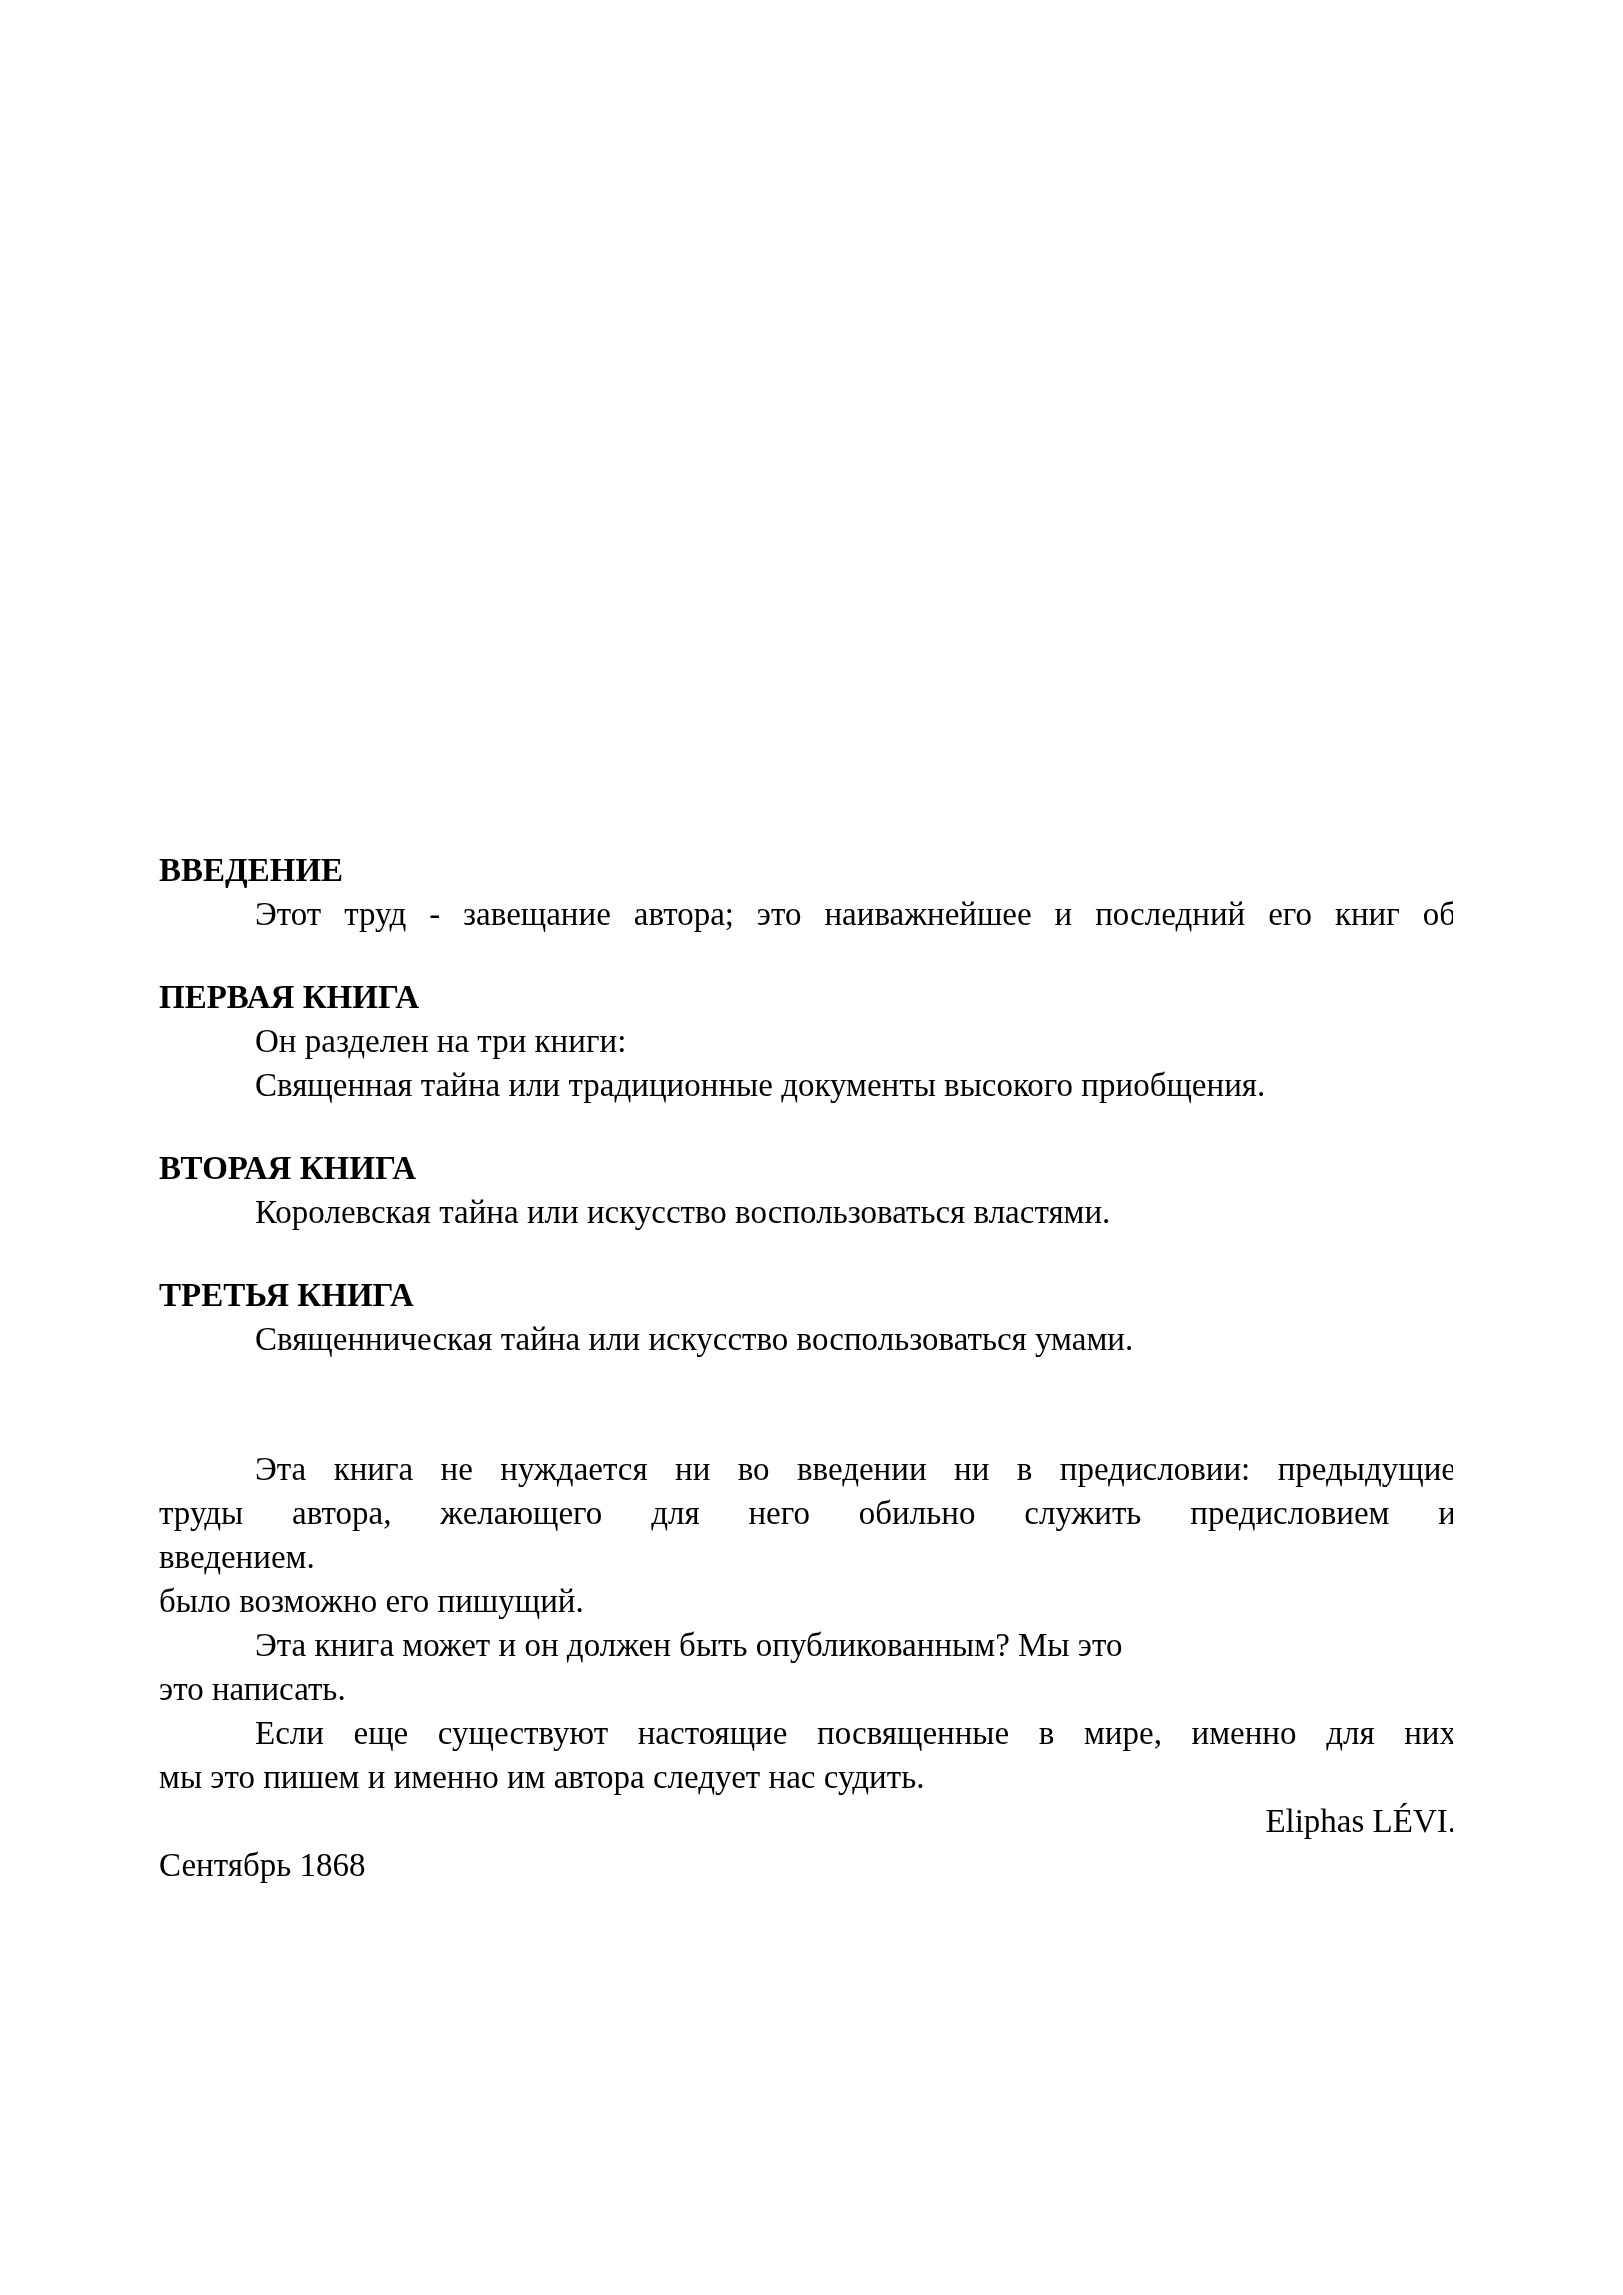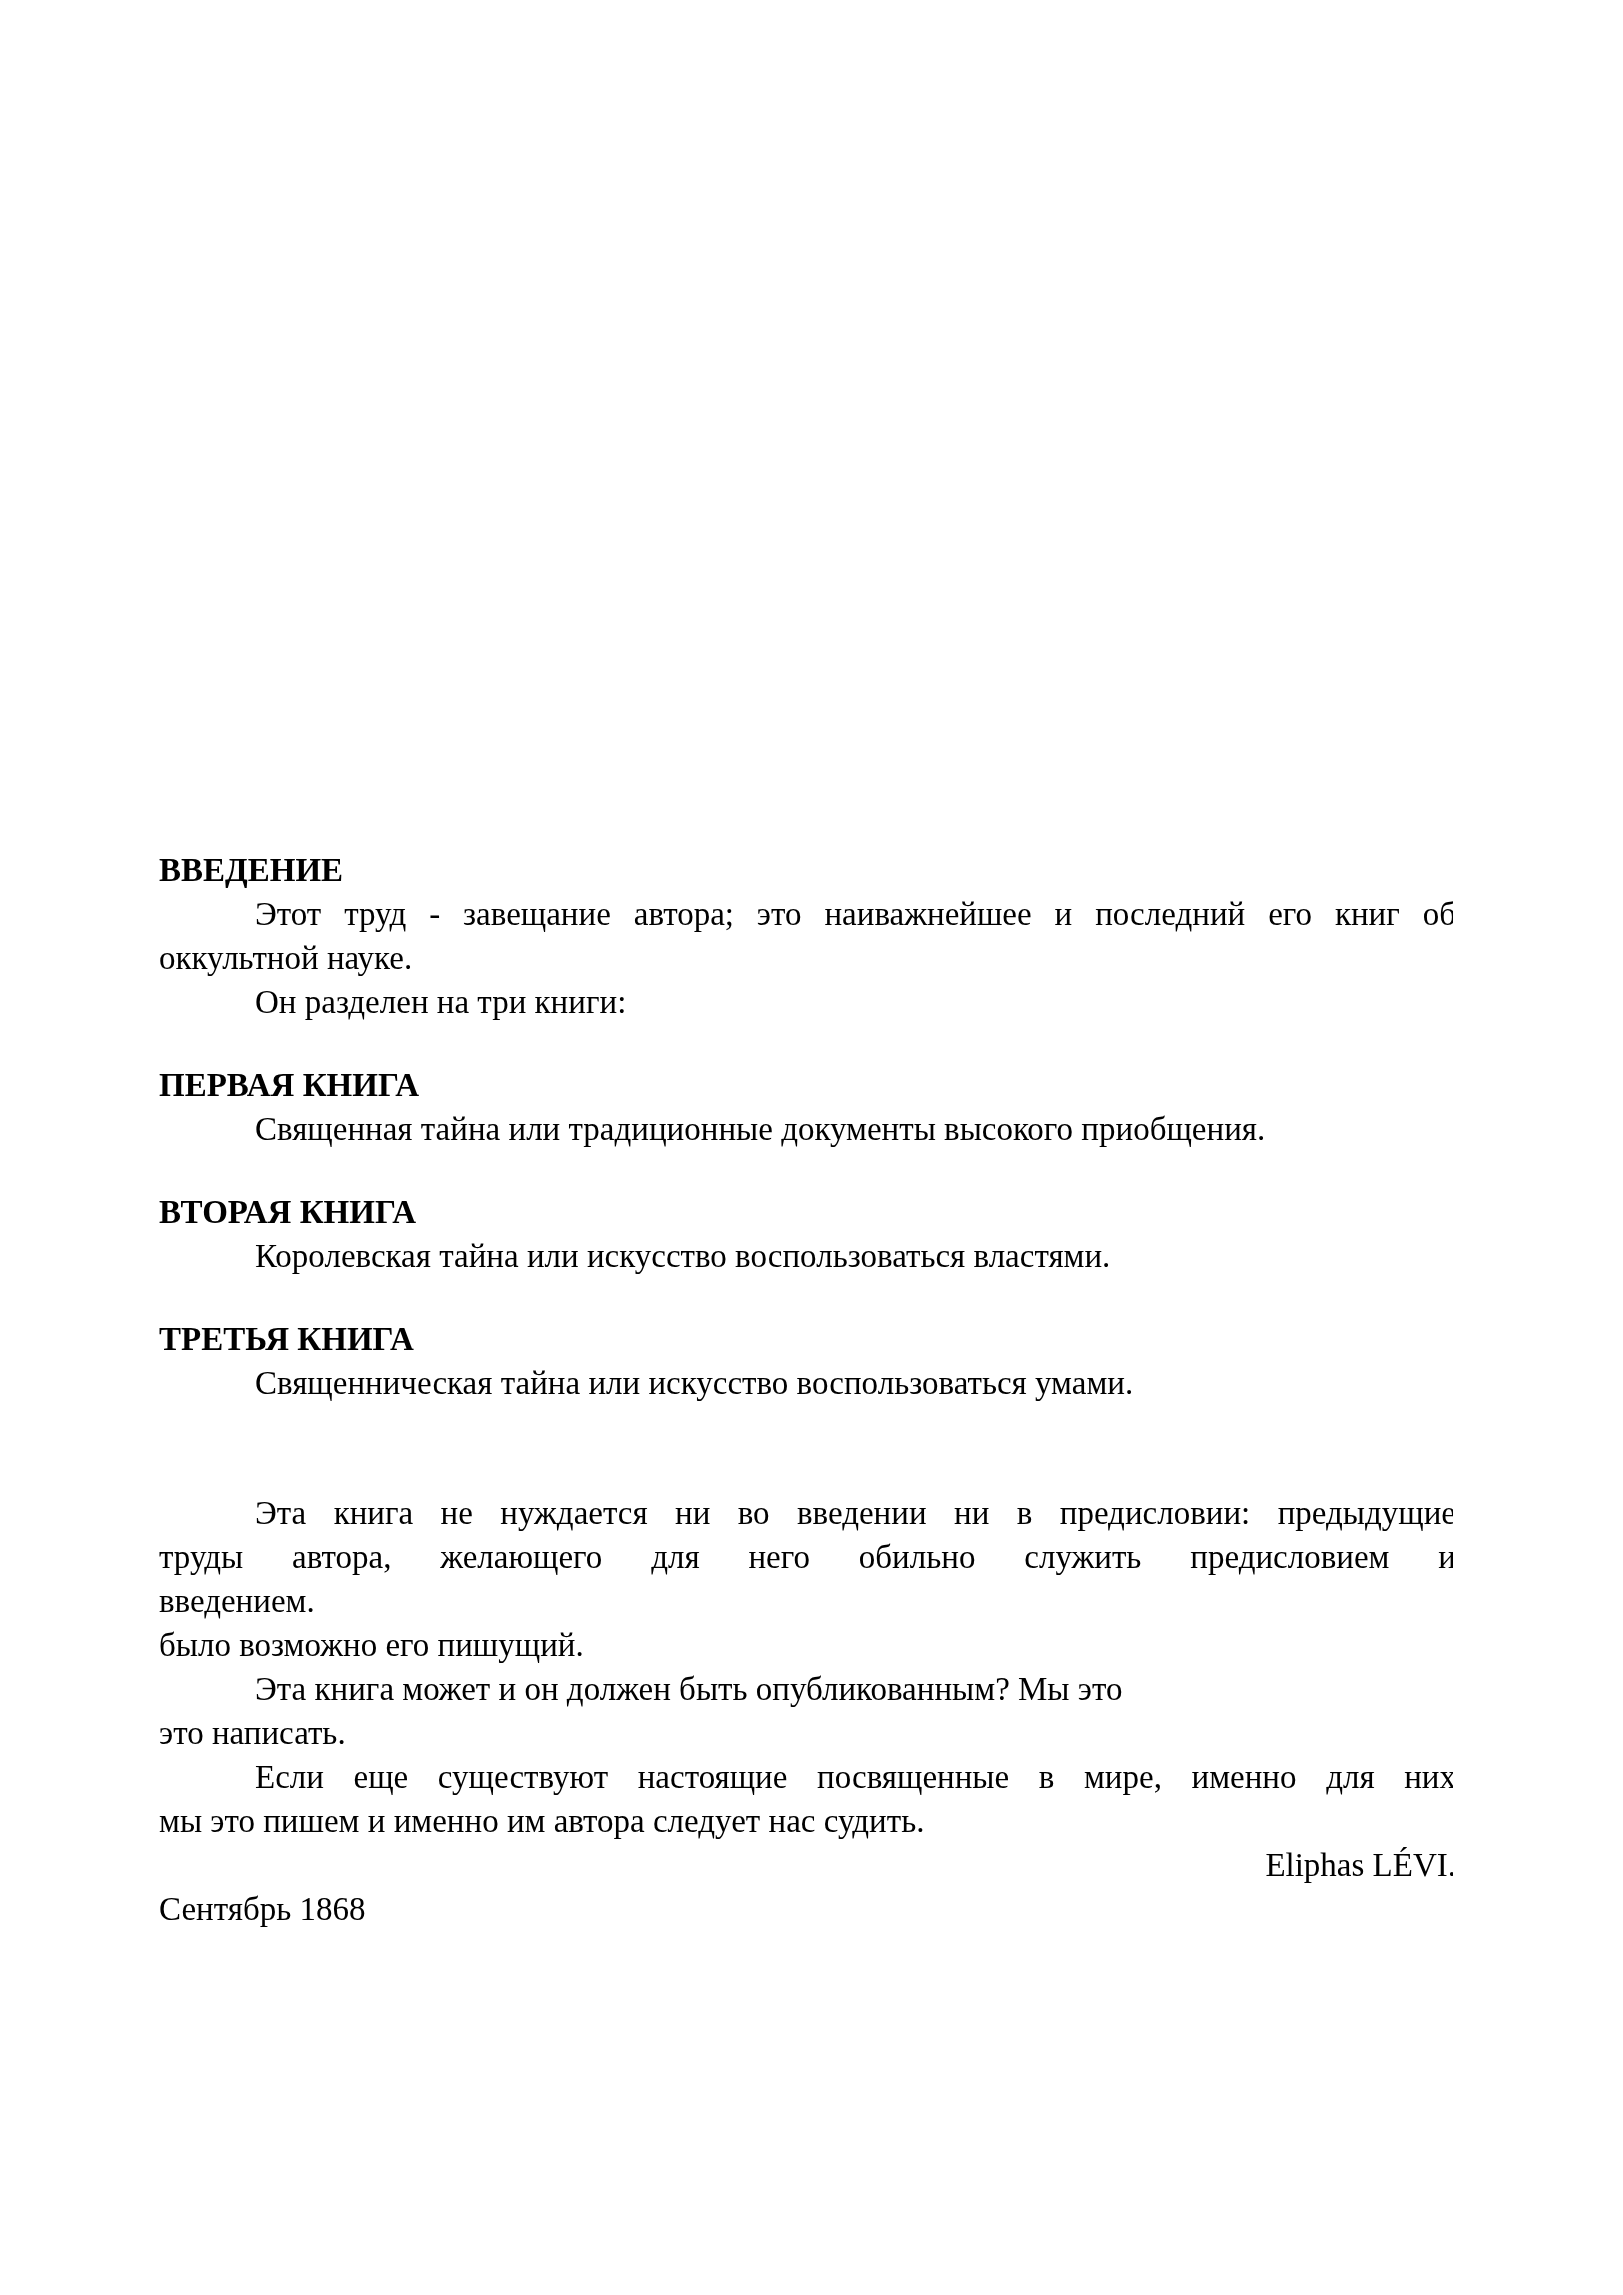--- a/index.html
+++ b/index.html
@@ -49,24 +49,23 @@
   }
 </style>
 </head>
 <body>
 
 <div class="page">
   <div class="content">
 
     <div class="line h">ВВЕДЕНИЕ</div>
     <div class="line indent just">Этот труд - завещание автора; это наиважнейшее и последний его книг об</div>
-    <div class="line">оккультной науке.</div>
+    <div class="line h sp-section">ПЕРВАЯ КНИГА</div>
+
     <div class="line indent">Он разделен на три книги:</div>
-
-    <div class="line h sp-section">ПЕРВАЯ КНИГА</div>
     <div class="line indent">Священная тайна или традиционные документы высокого приобщения.</div>
 
     <div class="line h sp-section">ВТОРАЯ КНИГА</div>
     <div class="line indent">Королевская тайна или искусство воспользоваться властями.</div>
 
     <div class="line h sp-section">ТРЕТЬЯ КНИГА</div>
     <div class="line indent">Священническая тайна или искусство воспользоваться умами.</div>
 
     <div class="line indent just sp-big">Эта книга не нуждается ни во введении ни в предисловии: предыдущие</div>
     <div class="line just">труды автора, желающего для него обильно служить предисловием и</div>

